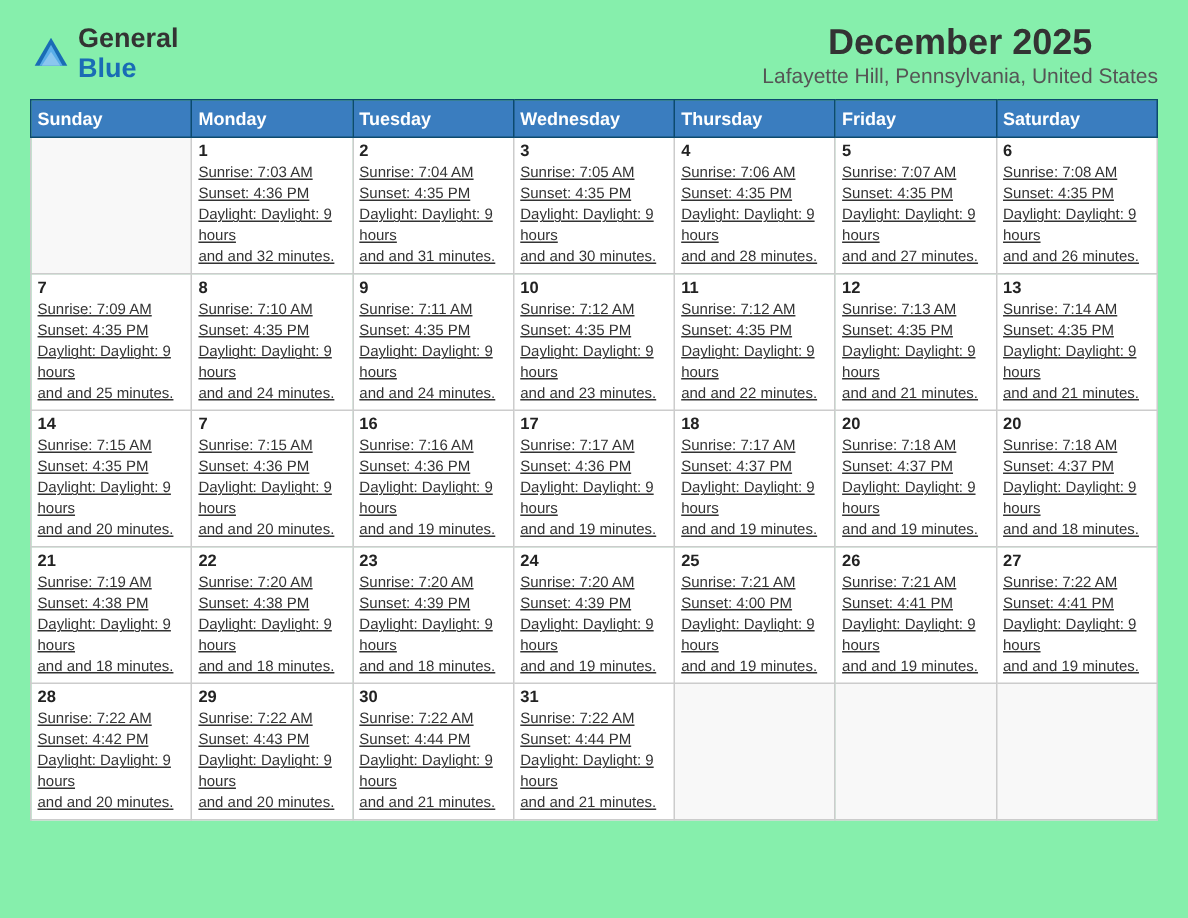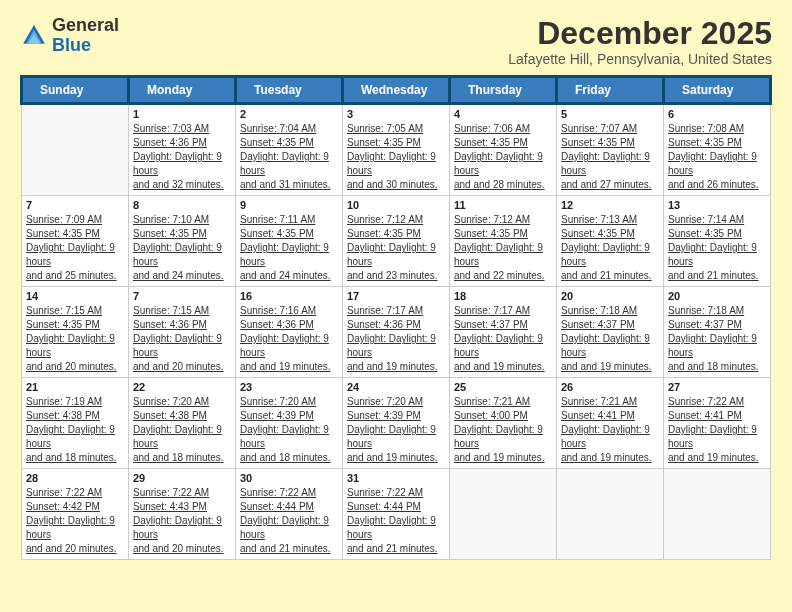--- a/index.html
+++ b/index.html
@@ -6,21 +6,21 @@
     body {
       font-family: Arial, sans-serif;
       background: #fff;
       width: 792px;
       height: 612px;
       overflow: hidden;
     }
     .page {
       width: 792px;
       height: 612px;
-      background: #fef9c3;
+      background: #86efac;
       padding: 16px 20px 12px 20px;
     }
     .header {
       display: flex;
       justify-content: space-between;
       align-items: flex-start;
       margin-bottom: 8px;
     }
     .logo {
       display: flex;
@@ -35,42 +35,43 @@
     .logo-text .general { color: #333; }
     .logo-text .blue { color: #1a6cb5; }
     .logo-icon {
       width: 28px;
       height: 28px;
     }
     .title-block {
       text-align: right;
     }
     .month-title {
-      font-size: 32px;
+      font-size: 24px;
       font-weight: bold;
       color: #333;
       line-height: 1.1;
+      text-align: center;
     }
     .location {
       font-size: 14px;
       color: #555;
     }
     table {
       width: 100%;
       border-collapse: collapse;
       font-size: 10.5px;
     }
     thead tr th {
       background: #3a7dbf;
       color: #fff;
-      padding: 5px 17px;
+      padding: 5px 4px;
       text-align: left;
       font-size: 12px;
       font-weight: bold;
-      border: 3px solid #0c4a6e;
+      border: 1px solid #0c4a6e;
     }
     tbody tr td {
       border: 1px solid #ccc;
       vertical-align: top;
       padding: 3px 4px;
       height: 82px;
       width: calc(100% / 7);
       background: #fff;
     }
     tbody tr:nth-child(odd) td {

